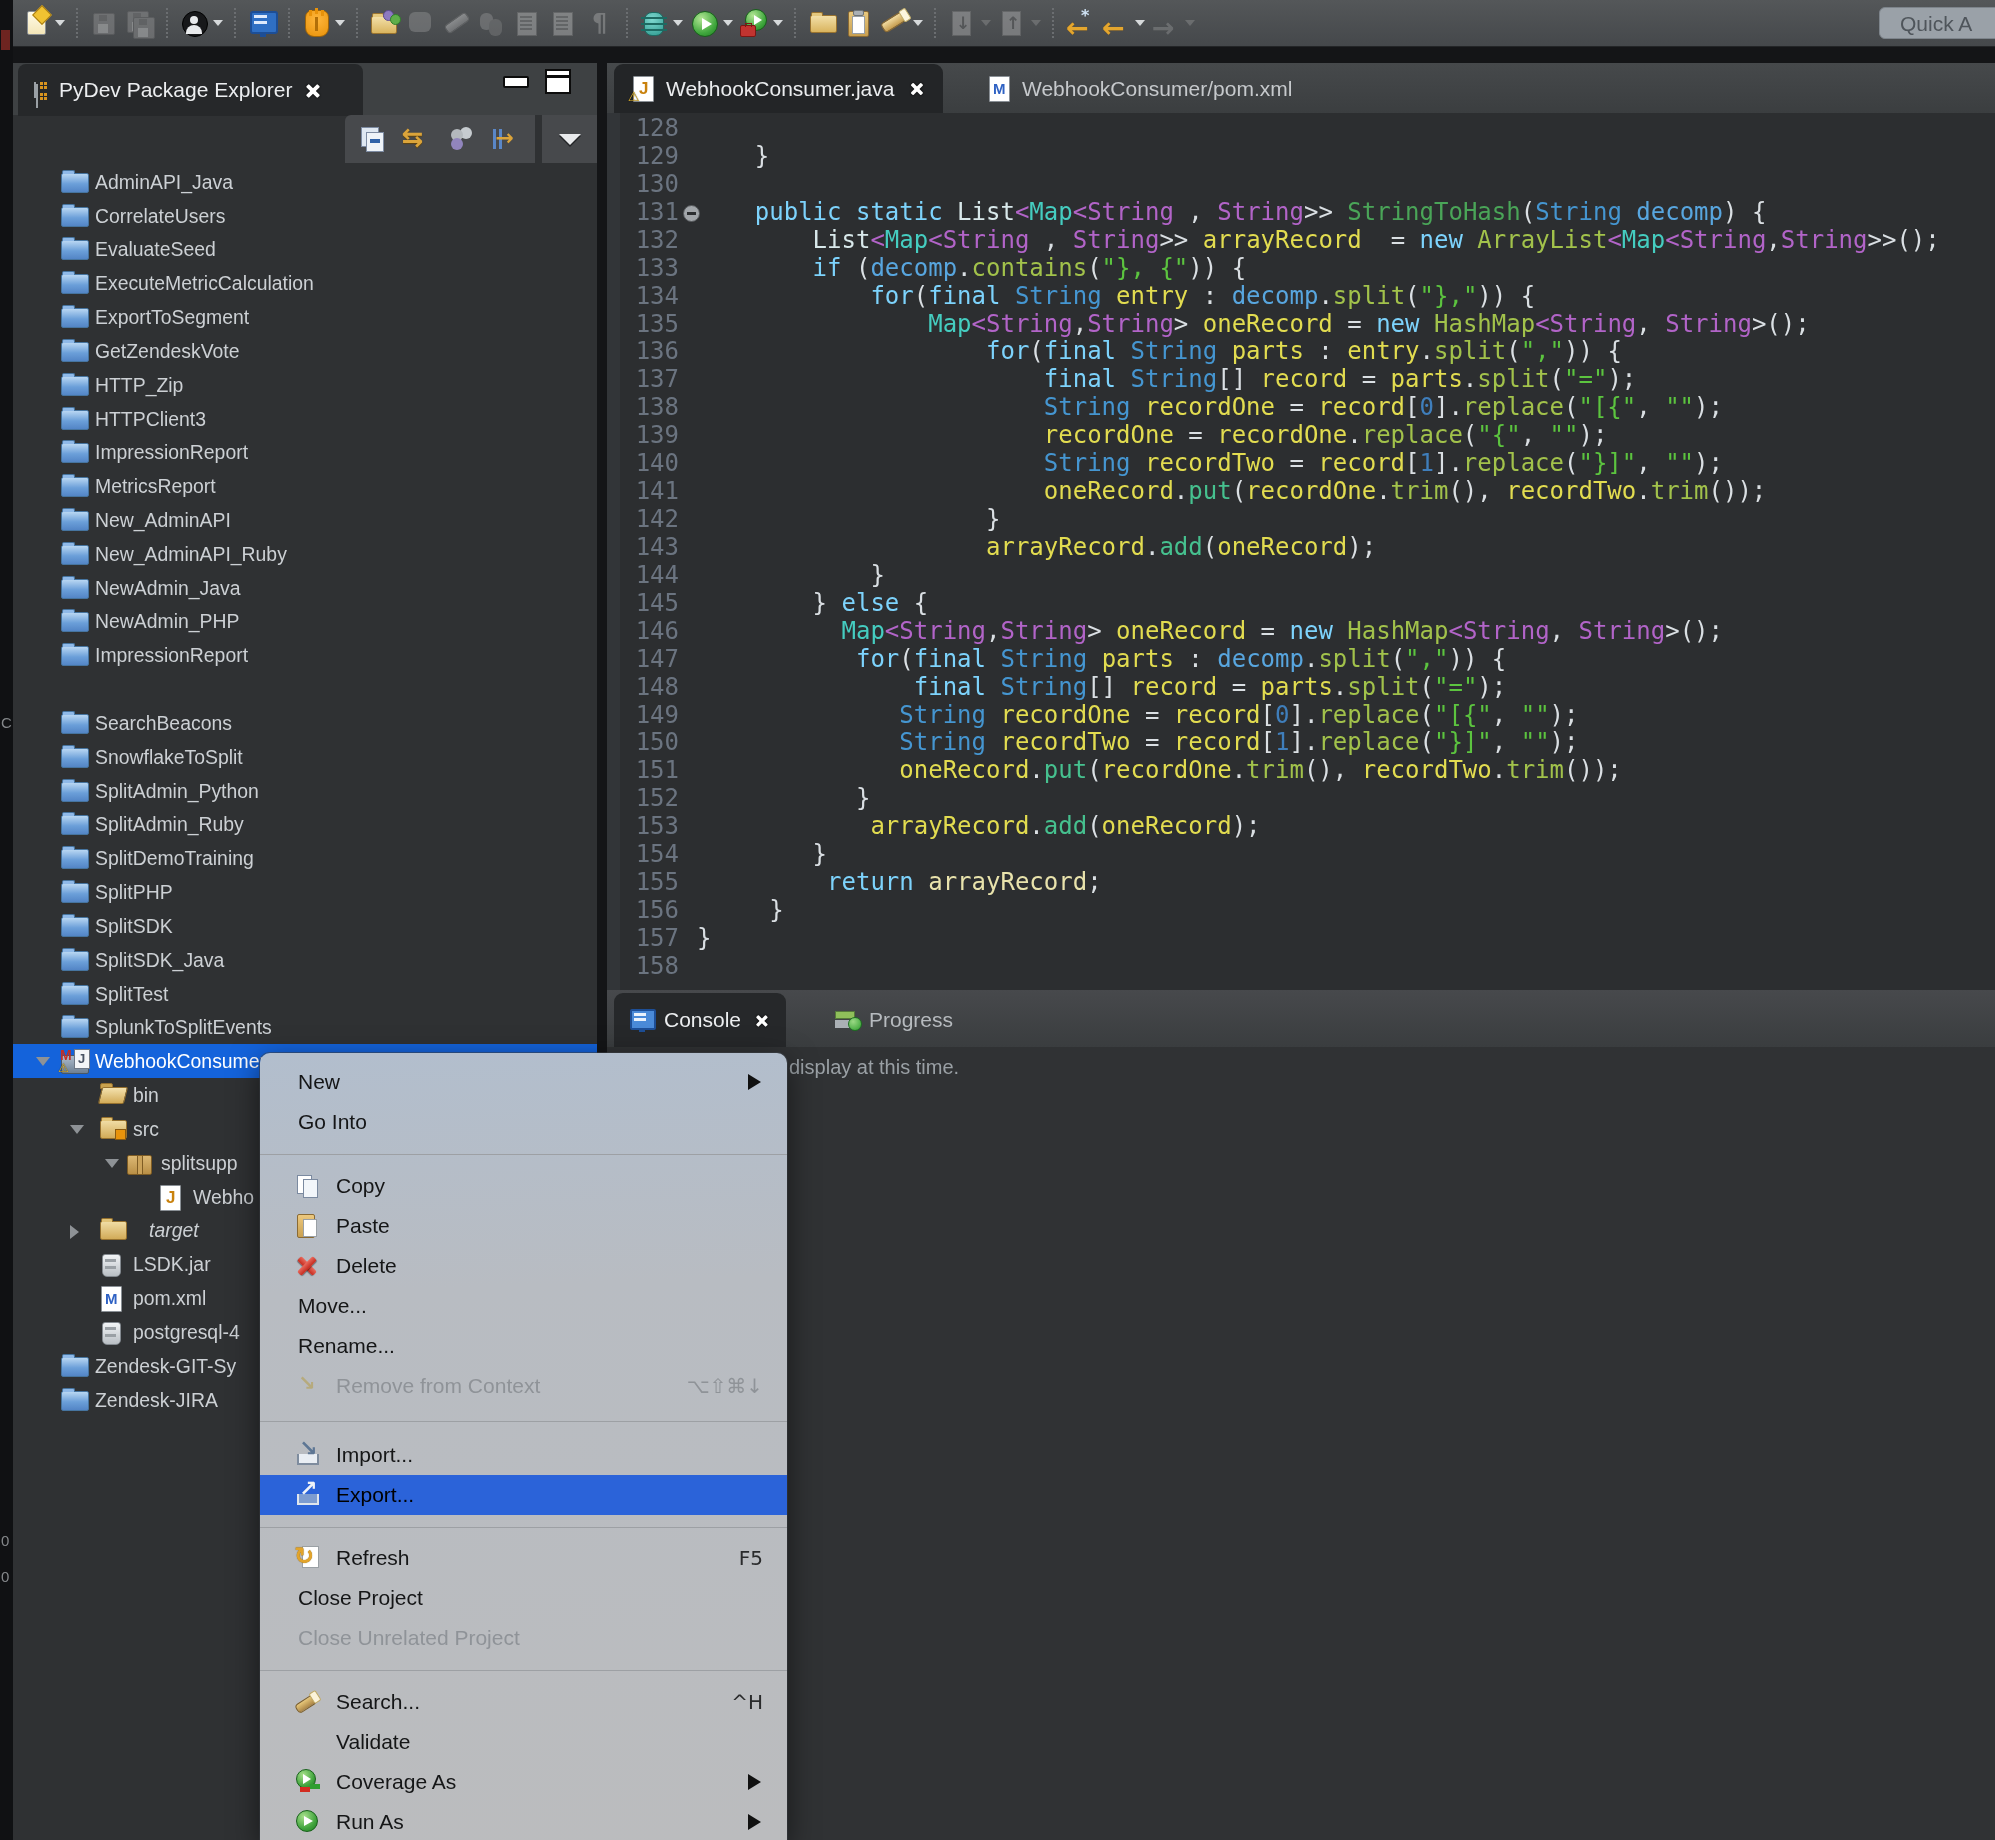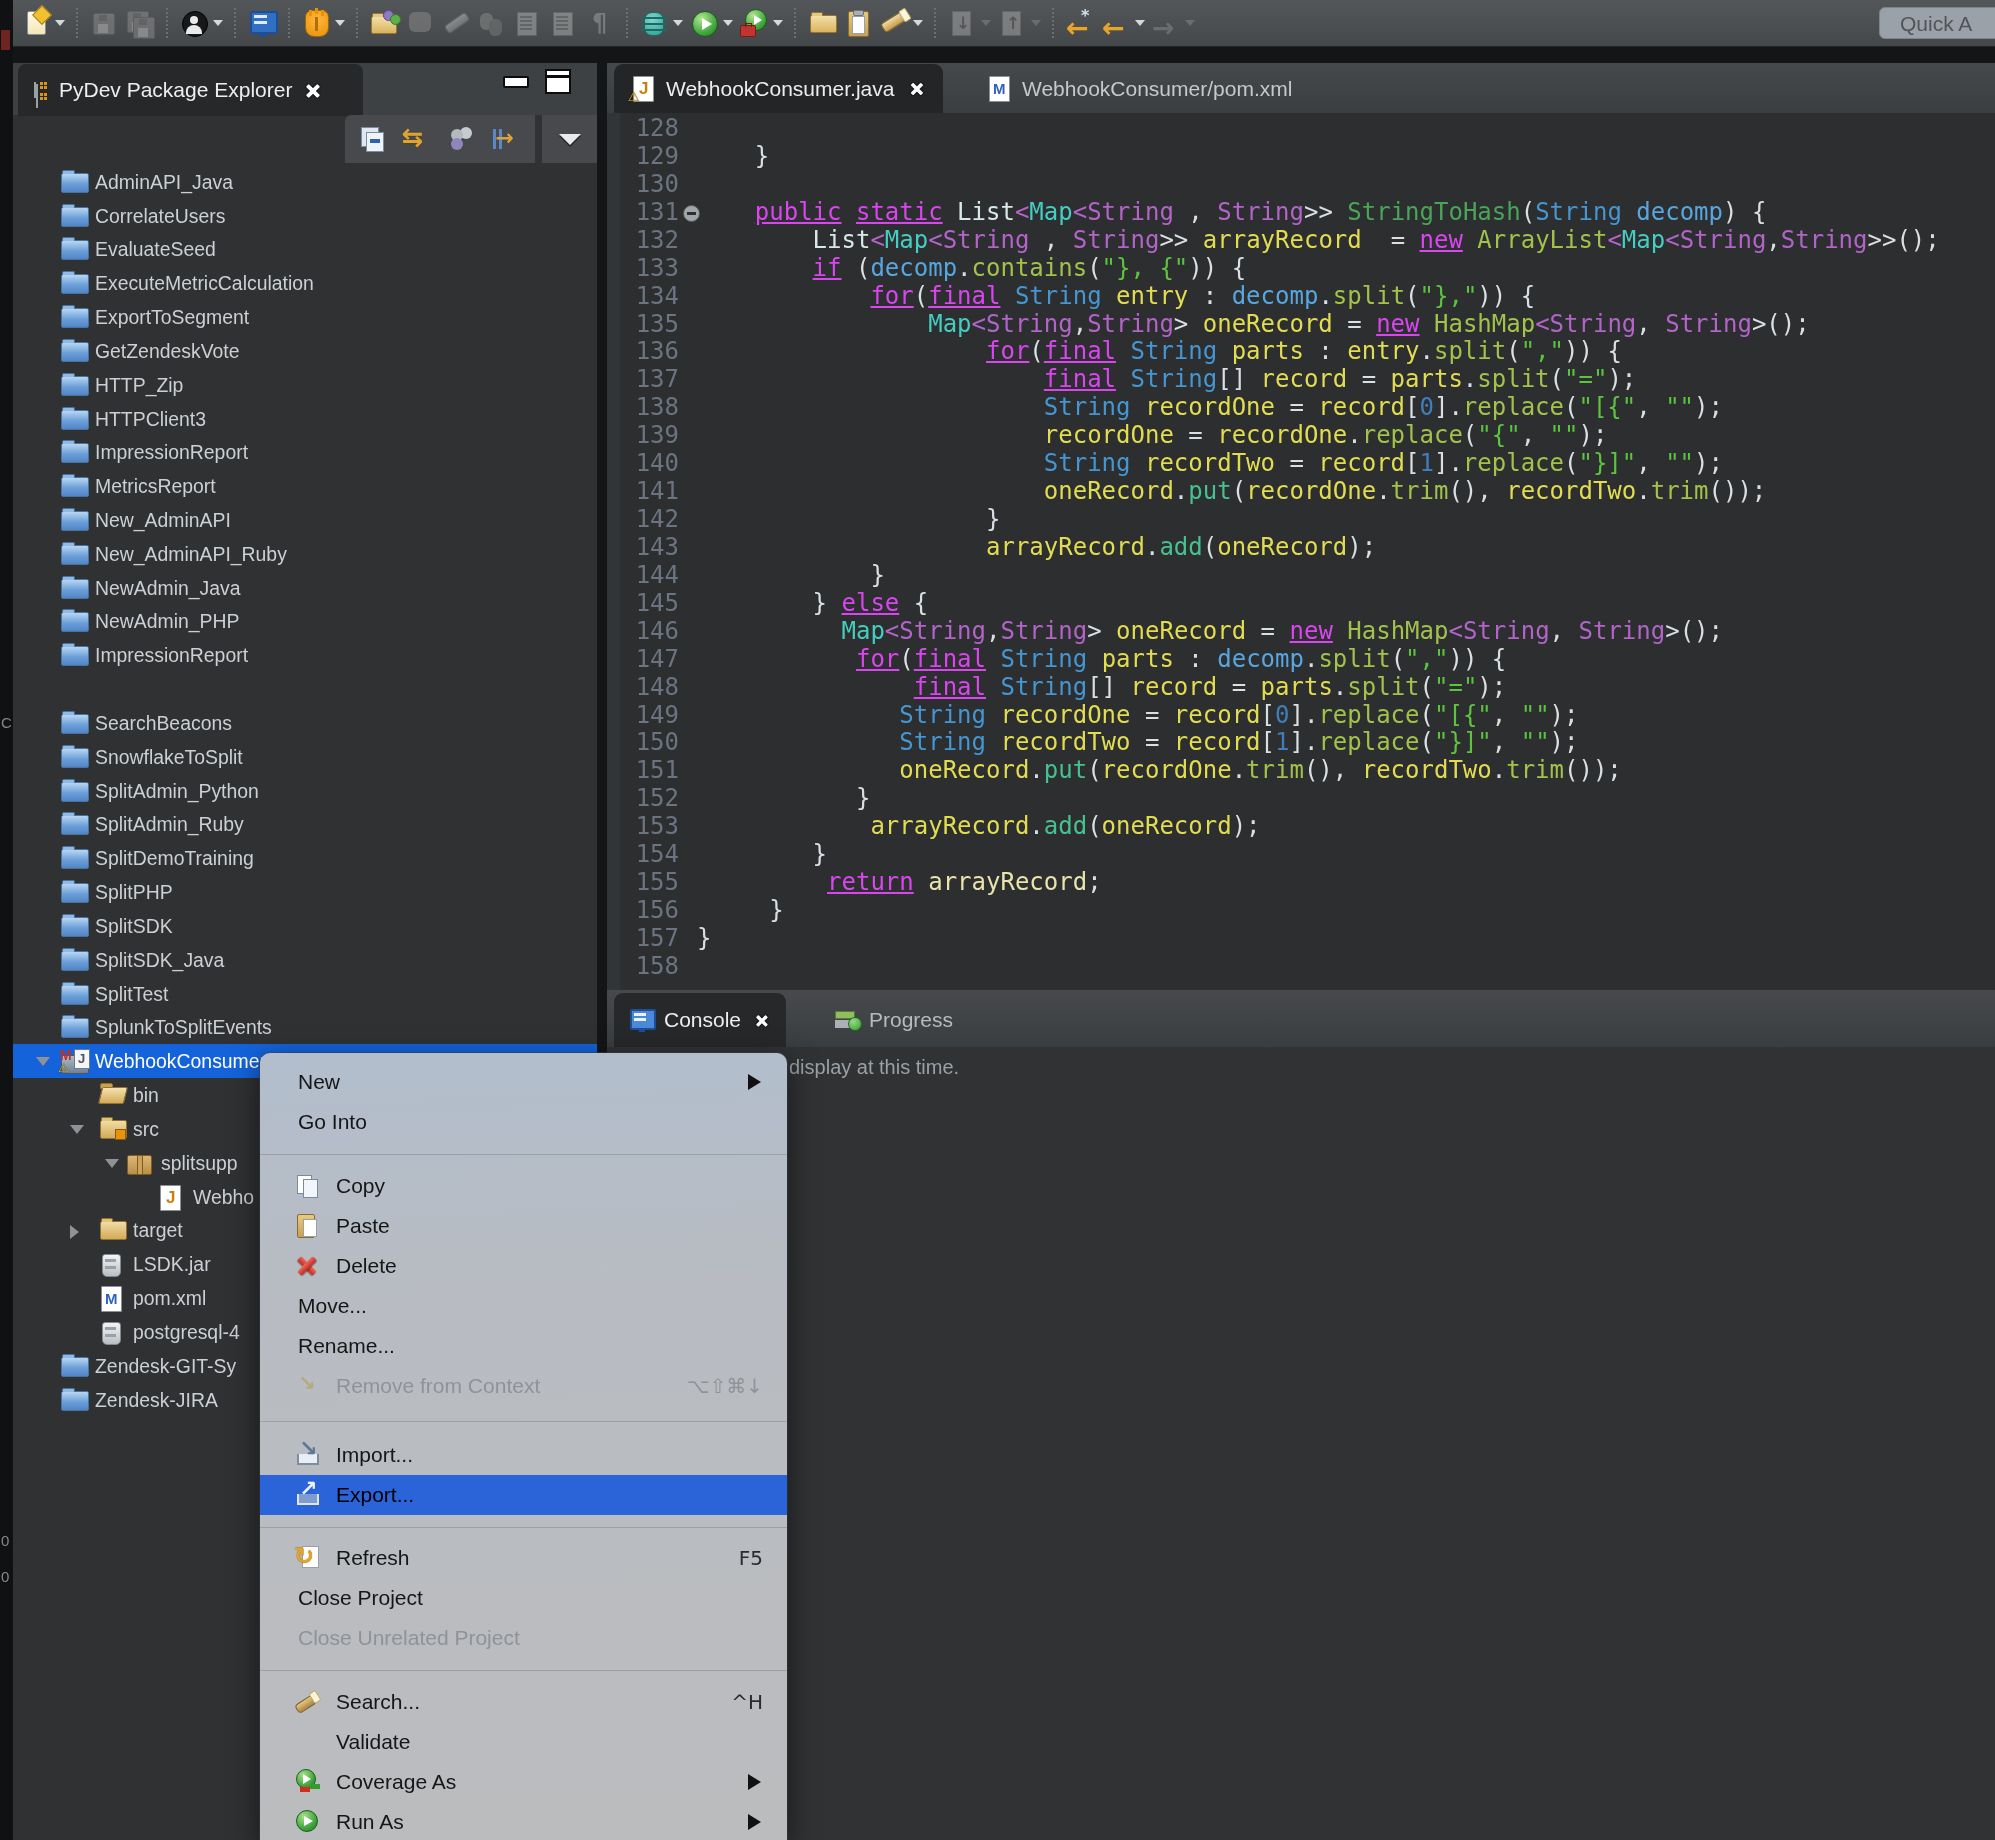--- a/index.html
+++ b/index.html
@@ -177,21 +177,21 @@
   .warnsub{position:absolute;left:-4px;bottom:-2px;font:13px "DejaVu Sans",sans-serif;color:#f2c12e;text-shadow:0 0 1px #000;}
   #ed-content{position:absolute;left:0;top:50px;width:1389px;height:878px;background:#2c2e30;overflow:hidden;}
   #ed-annot{position:absolute;left:0;top:0;width:13px;height:878px;background:#323538;}
   .cline{position:absolute;left:0;width:1275px;height:28px;line-height:28px;
          font-family:"DejaVu Sans Mono",monospace;font-size:24px;white-space:pre;}
   .cline .num{position:absolute;left:0;top:0;width:72px;text-align:right;color:#6b7480;}
   .cline .src{position:absolute;left:90px;top:0;}
   .fold{position:absolute;left:76px;width:15px;height:15px;border-radius:50%;background:#a2a6aa;border:1px solid #55585b;}
   .fold::after{content:"";position:absolute;left:3px;top:6px;width:9px;height:3px;background:#2c2e30;}
   
-  .k{color:#d946ef;text-decoration:underline;} .t{color:#4596d1;} .g{color:#b264c8;} .c{color:#45cdc0;} .w{color:#d8e8ea;}
+  .k{color:#7dd3fc;} .t{color:#4596d1;} .g{color:#b264c8;} .c{color:#45cdc0;} .w{color:#d8e8ea;}
   .l{color:#a2c24b;} .m{color:#46c18f;} .d{color:#4aa558;} .s{color:#5cc43f;} .n{color:#3f7ebb;}
   .v{color:#e2dc50;} .p{color:#58a6df;} .r{color:#e9e3ac;} .pu{color:#dadfe3;}
 
   
   #console{left:607px;top:990px;width:1389px;height:851px;background:#303234;}
   #con-tabbar{position:absolute;left:0;top:0;width:1389px;height:57px;background:linear-gradient(#47494c,#3a3d3f);}
   .contab{position:absolute;top:3px;height:54px;display:flex;align-items:center;padding:0 16px;
           font-size:21px;color:#b7bbbf;border-radius:9px 9px 0 0;}
   .contab.active{background:#26282a;color:#eceef0;}
   .contab .cicn{margin-right:10px;position:relative;width:24px;height:22px;}
@@ -622,21 +622,21 @@
           <span class="nicon" style="left: 146px;">
             <span class="jfile"></span>
           </span>
           <span class="lbl" style="left: 180px;">Webho</span>
         </div>
         <div class="trow" style="top: 1050px;">
           <span class="tri closed" style="left: 57px;"></span>
           <span class="nicon" style="left: 87px;">
             <span class="ftan"></span>
           </span>
-          <span class="lbl" style="left: 120px;">target</span>
+          <span class="lbl" style="left: 136px; font-style: italic;">target</span>
         </div>
         <div class="trow" style="top: 1084px;">
           <span class="nicon" style="left: 87px;">
             <span class="jar"></span>
           </span>
           <span class="lbl" style="left: 120px;">LSDK.jar</span>
         </div>
         <div class="trow" style="top: 1118px;">
           <span class="nicon" style="left: 87px;">
             <span class="mfile"></span>

